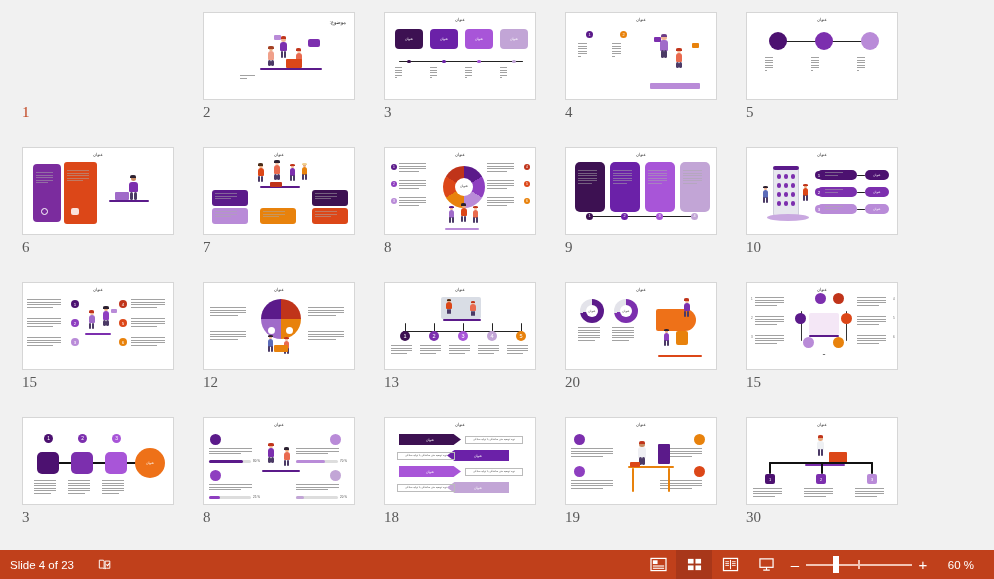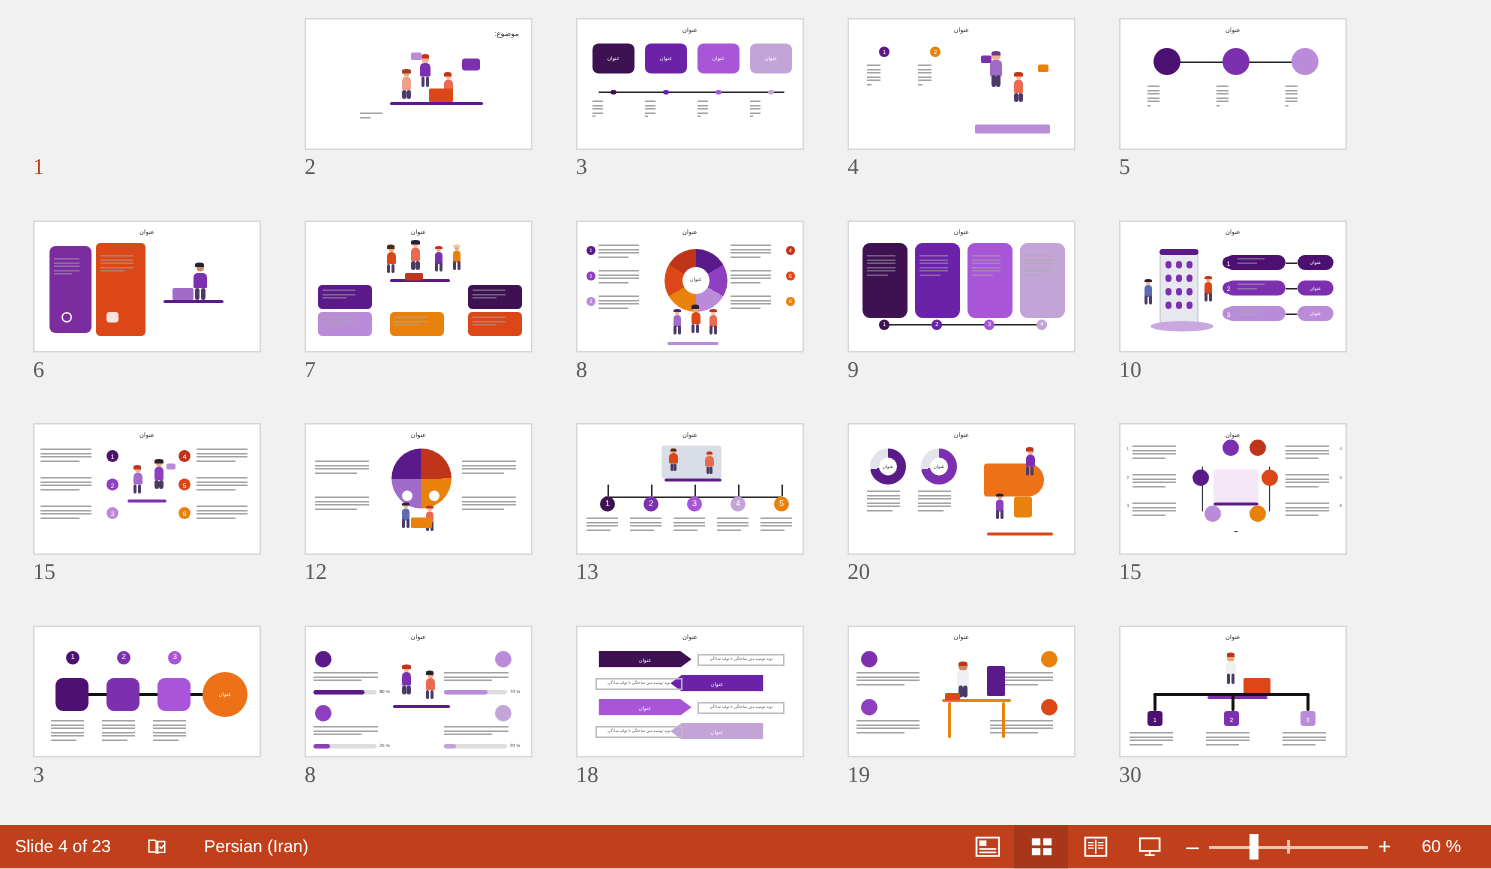--- a/index.html
+++ b/index.html
@@ -1079,21 +1079,20 @@
   <div id="statusbar">
     <div class="sb-left">
       <span class="sb-item" style="padding-left:0;">Slide 4 of 23</span>
       <span class="sb-item pfico">
         <svg width="14" height="14" viewBox="0 0 16 16" aria-hidden="true">
           <path d="M1.5 2.5h4.2c.7 0 1.3.4 1.3 1v9c0-.6-.6-1-1.3-1H1.5z" fill="none" stroke="#fff" stroke-width="1.1"></path>
           <path d="M8.2 3.5h5.3v8.2H9.5c-.7 0-1.3.4-1.3 1z" fill="none" stroke="#fff" stroke-width="1.1"></path>
           <path d="M9.6 7.3l1.3 1.4 2.4-2.8" fill="none" stroke="#fff" stroke-width="1.2"></path>
         </svg>
       </span>
-      <span class="sb-item">Persian (Iran)</span>
     </div>
 
     <div class="sb-spacer"></div>
 
     <div class="viewbtn">
       <svg width="17" height="15" viewBox="0 0 18 16" aria-hidden="true">
         <rect x="1" y="1.5" width="16" height="13" fill="none" stroke="#fff" stroke-width="1.3"></rect>
         <rect x="3" y="3.5" width="5" height="4" fill="#fff"></rect>
         <rect x="3" y="9" width="12" height="1.2" fill="#fff"></rect>
         <rect x="3" y="11.4" width="12" height="1.2" fill="#fff"></rect>

